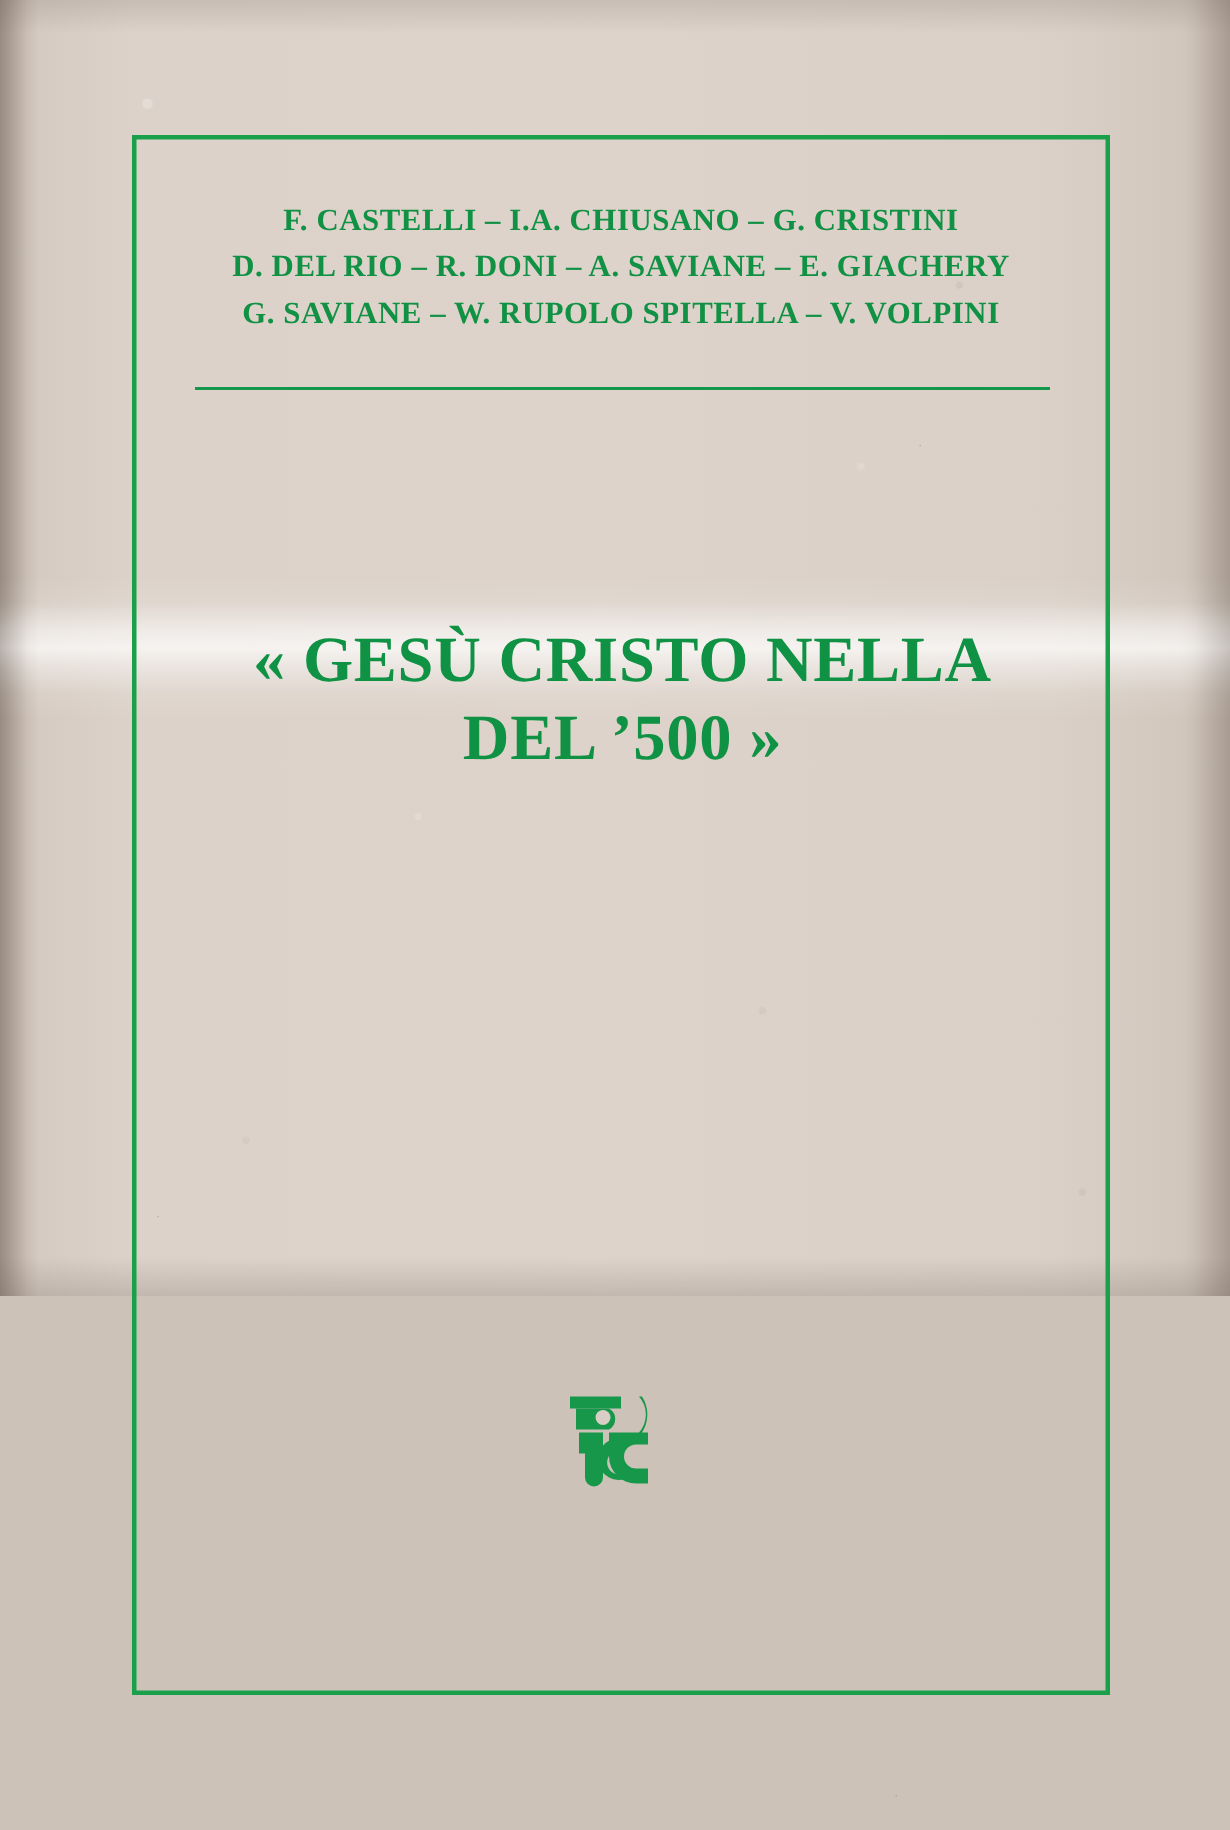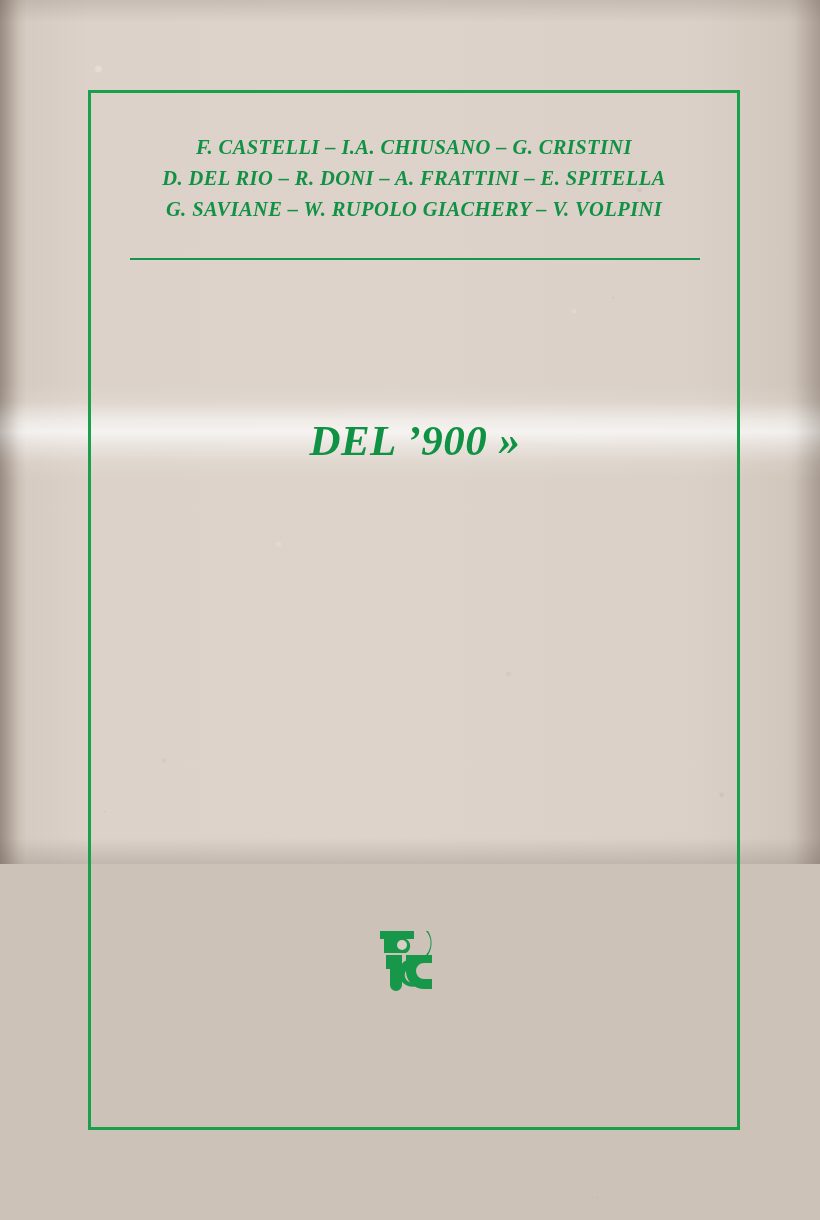--- a/index.html
+++ b/index.html
@@ -33,21 +33,20 @@
       linear-gradient(to right,
         #b9aca2 0px,
         #c7bbb1 10px,
         #d6cbc2 26px,
         #dcd2c9 90px,
         #ddd3ca 400px,
         #dad0c7 700px,
         #d2c7bd 790px,
         #c3b7ad 820px),
       #d8cec5;
-    font-style: italic;
   }
   
   .grain {
     position: absolute;
     inset: 0;
     pointer-events: none;
     background-image:
       radial-gradient(circle at 12% 8%, rgba(255,255,255,0.25) 0 3px, rgba(255,255,255,0) 4px),
       radial-gradient(circle at 78% 22%, rgba(160,145,132,0.18) 0 2px, rgba(160,145,132,0) 3px),
       radial-gradient(circle at 34% 63%, rgba(255,255,255,0.20) 0 2px, rgba(255,255,255,0) 3px),
@@ -162,27 +161,28 @@
   <div class="grain"></div>
   <div class="edge-shadow-left"></div>
   <div class="edge-shadow-right"></div>
   <div class="edge-shadow-top"></div>
   <div class="edge-shadow-bottom"></div>
 
   <div class="frame"></div>
 
   <div class="authors">
     <div class="line">F. CASTELLI – I.A. CHIUSANO – G. CRISTINI</div>
-    <div class="line">D. DEL RIO – R. DONI – A. FRATTINI – E. SPITELLA</div>
-    <div class="line">G. SAVIANE – W. RUPOLO GIACHERY – V. VOLPINI</div>
+    <div class="line">D. DEL RIO – R. DONI – A. SAVIANE – E. GIACHERY</div>
+    <div class="line">G. SAVIANE – W. RUPOLO SPITELLA – V. VOLPINI</div>
   </div>
   <div class="authors-rule"></div>
 
   <div class="title">
-    <div class="t-line">DEL ’900 »</div>
+    <div class="t-line">« GESÙ CRISTO NELLA</div>
+    <div class="t-line">DEL ’500 »</div>
   </div>
 
   <div class="logo">
     <svg width="72" height="72" viewBox="0 0 72 72" aria-hidden="true">
       <g fill="#17974a">
 
         <path d="M4 6 H50 A18 18 0 0 1 50 30 H30 V46 A18 18 0 0 0 48 64 H56 V54 H48 A8 8 0 0 1 48 38 H56 V30 H52 A22 22 0 0 0 52 6 Z"></path>
         <rect x="4" y="6" width="34" height="8"></rect>
         <path d="M8 14 h22 a8 8 0 0 1 0 14 H8 Z"></path>
         <path d="M10 30 h16 v30 a6 6 0 0 1 -12 0 V44 h-4 Z" fill="#17974a"></path>

